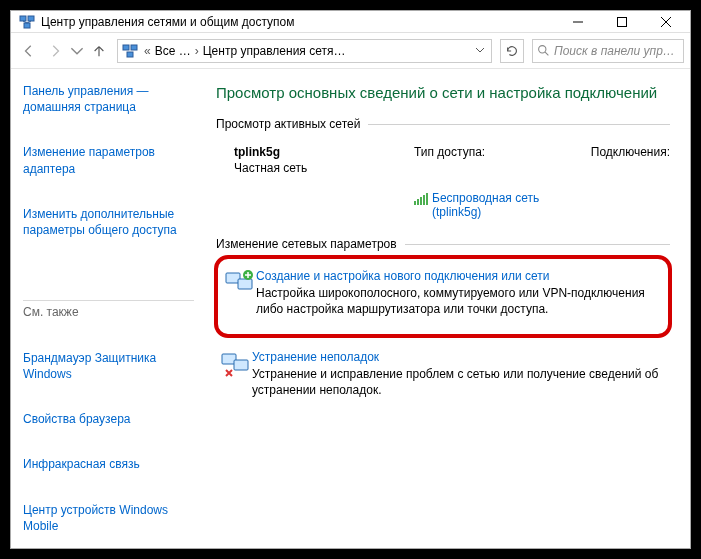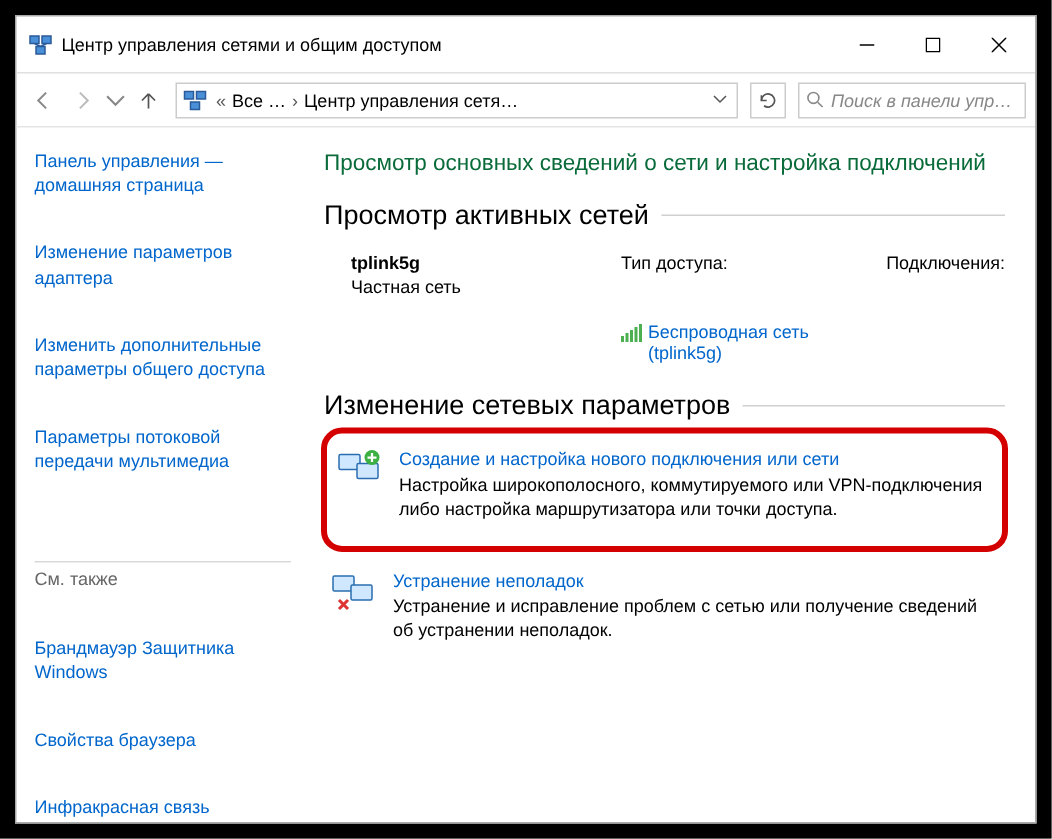--- a/index.html
+++ b/index.html
@@ -1,20 +1,20 @@
 <!DOCTYPE html>
 <html><head>
 <meta charset="utf-8">
 <style>
 * { box-sizing: border-box; margin: 0; padding: 0; }
 body { font-family: "Segoe UI", Tahoma, sans-serif; font-size: 12px; background: #000; width: 701px; height: 559px; overflow: hidden; }
 .outer-frame { width: 701px; height: 559px; padding: 10px; background: #000; }
 .window { width: 681px; height: 539px; background: #fff; border: 1px solid #aaa; display: flex; flex-direction: column; }
 
-.titlebar { height: 38px; display: flex; align-items: center; padding: 0 2px 0 8px; border-bottom: 1px solid #e0e0e0; }
+.titlebar { height: 22px; display: flex; align-items: center; padding: 0 2px 0 8px; border-bottom: 1px solid #e0e0e0; }
 .titlebar .app-icon { width: 16px; height: 16px; margin-right: 6px; }
 .titlebar .title { flex: 1; font-size: 12px; color: #000; }
 .titlebar .wbtn { width: 44px; height: 28px; display: flex; align-items: center; justify-content: center; color: #000; }
 .titlebar .wbtn svg { width: 10px; height: 10px; }
 
 .toolbar { height: 36px; display: flex; align-items: center; padding: 0 6px; gap: 2px; border-bottom: 1px solid #e5e5e5; }
 .navbtn { width: 24px; height: 24px; display: flex; align-items: center; justify-content: center; color: #888; }
 .navbtn svg { width: 14px; height: 14px; }
 .address { flex: 1; height: 24px; border: 1px solid #ccc; display: flex; align-items: center; padding: 0 4px; margin: 0 4px; min-width: 0; }
 .address .bcicon { width: 16px; height: 16px; margin-right: 4px; flex-shrink: 0; }
@@ -27,36 +27,36 @@
 .body { flex: 1; display: flex; min-height: 0; }
 .sidebar { width: 195px; padding: 14px 12px; display: flex; flex-direction: column; gap: 29px; overflow: hidden; }
 .sidebar a { color: #0066cc; text-decoration: none; line-height: 1.35; display: block; }
 .sidebar .spacer { flex: 1; }
 .sidebar hr { border: 0; border-top: 1px solid #d9d9d9; margin-bottom: 4px; }
 .sidebar .seealso { color: #666; font-size: 12px; margin-bottom: 2px; }
 
 .main { flex: 1; padding: 14px 20px 14px 10px; display: flex; flex-direction: column; overflow: hidden; }
 .main h1 { font-size: 15px; font-weight: normal; color: #0a6b3a; line-height: 1.35; margin-bottom: 14px; }
 
-.fieldset-label { font-size: 18px; color: #000; }
+.fieldset-label { font-size: 12px; color: #000; }
 .fieldset-line { position: relative; display: flex; align-items: center; margin-bottom: 8px; }
 .fieldset-line::after { content: ""; flex: 1; height: 1px; background: #d0d0d0; margin-left: 8px; }
 
 .active-net { display: flex; padding: 6px 0 18px 18px; }
 .net-left { flex: 0 0 180px; }
 .net-name { font-weight: bold; color: #000; }
 .net-type { color: #000; margin-top: 2px; }
 .net-right { flex: 1; display: grid; grid-template-columns: auto auto; column-gap: 20px; row-gap: 4px; align-items: start; gap: 32px; }
 .net-right .lbl { color: #000; white-space: nowrap; }
 .net-right .val { color: #000; }
 .net-right .conn { display: flex; align-items: flex-start; gap: 4px; }
 .net-right .conn a { color: #0066cc; text-decoration: none; }
 .wifi-icon { width: 14px; height: 12px; flex-shrink: 0; margin-top: 2px; }
 
-.task { display: flex; gap: 10px; padding: 6px 4px; margin-bottom: 6px; }
+.task { display: flex; padding: 6px 4px; margin-bottom: 6px; }
 .task .ticon { width: 32px; height: 28px; flex-shrink: 0; }
 .task .tbody { flex: 1; }
 .task .ttitle { color: #0066cc; margin-bottom: 2px; }
 .task .tdesc { color: #000; line-height: 1.35; }
 
 .highlight { border: 4px solid #d40000; border-radius: 14px; padding: 4px 2px; margin: -4px -2px 6px -2px; }
 
 .icon-monitors { display: block; }
 </style>
 </head>
@@ -147,21 +147,20 @@
           </svg>
       <span>Поиск в панели упр…</span>
     </div>
   </div>
 
   <div class="body">
     <div class="sidebar">
       <a href="#">Панель управления — домашняя страница</a>
       <a href="#">Изменение параметров адаптера</a>
       <a href="#">Изменить дополнительные параметры общего доступа</a>
-      <a href="#">Параметры потоковой передачи мультимедиа</a>
       <div class="spacer"></div>
       <div>
         <hr>
         <div class="seealso">См. также</div>
       </div>
       <a href="#">Брандмауэр Защитника Windows</a>
       <a href="#">Свойства браузера</a>
       <a href="#">Инфракрасная связь</a>
       <a href="#">Центр устройств Windows Mobile</a>
     </div>

